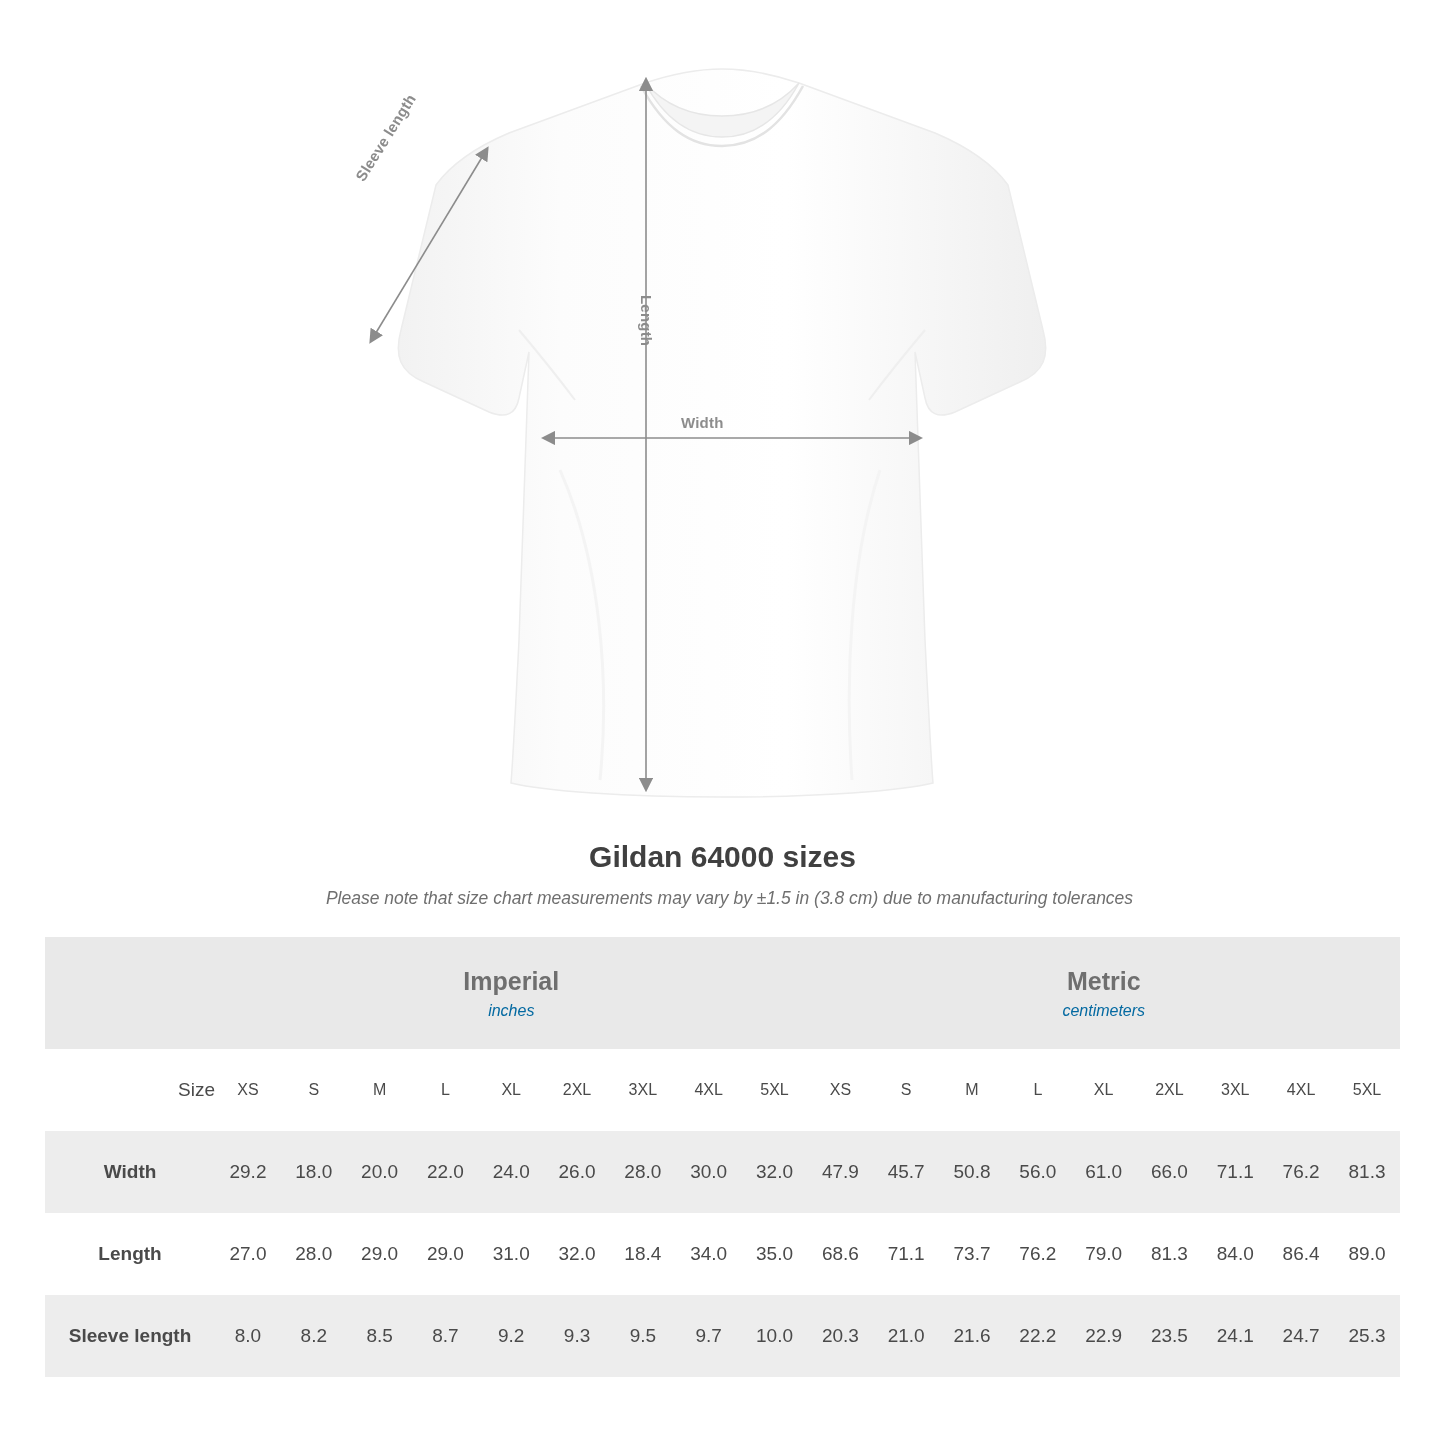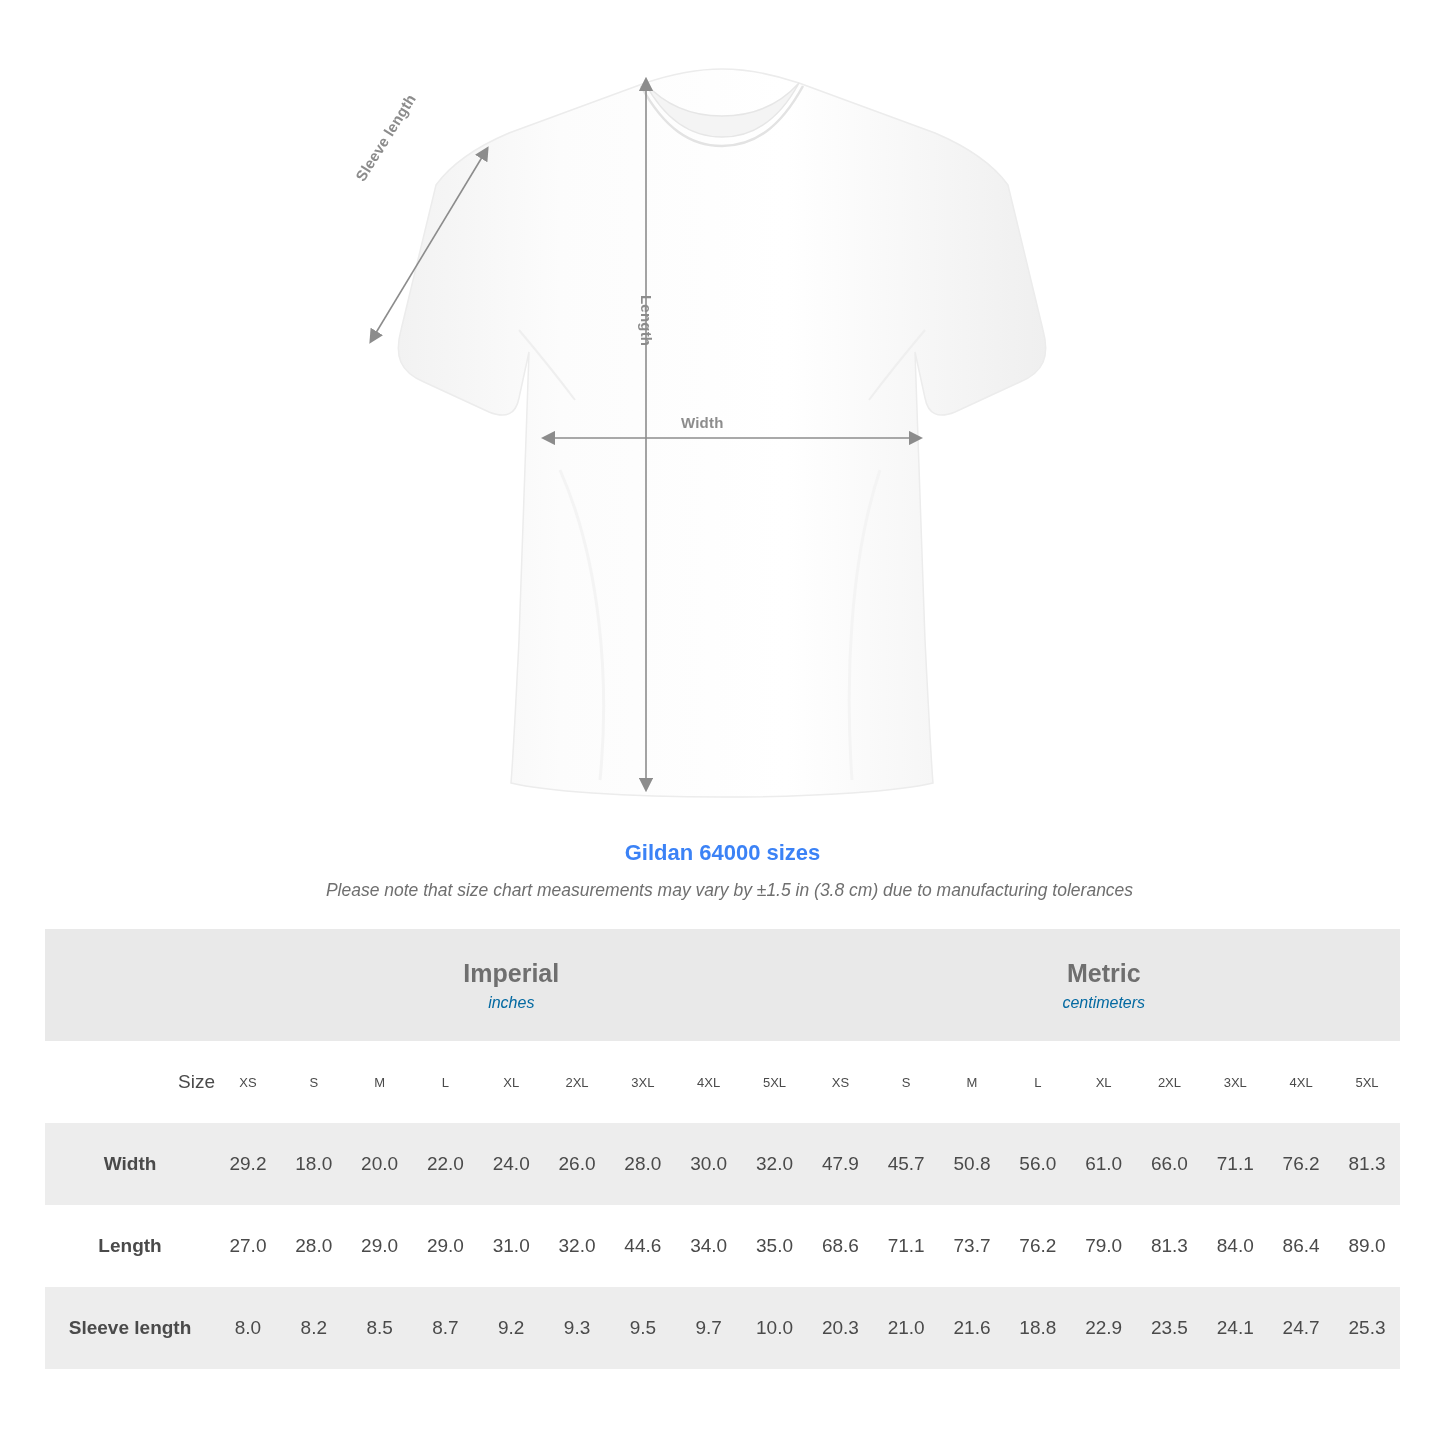--- a/index.html
+++ b/index.html
@@ -50,23 +50,23 @@
     left: 681px;
     top: 414px;
   }
 
   
   .title-block {
     text-align: center;
     margin-top: 10px;
   }
   .chart-title {
-    font-size: 22px;
-    font-weight: bold;
-    color: #3b82f6;
+    font-size: 30px;
+    font-weight: bold;
+    color: #404040;
     margin: 0 0 14px 0;
   }
   .chart-note {
     font-size: 17.5px;
     font-style: italic;
     color: #6f6f6f;
     margin: 0;
     padding-left: 14px;
   }
 
@@ -98,21 +98,21 @@
     line-height: 1.25;
   }
   .unit-sub {
     font-size: 16px;
     font-style: italic;
     color: #0369a1;
     margin-top: 4px;
   }
   .head-row td {
     height: 82px;
-    font-size: 13px;
+    font-size: 16px;
     font-weight: bold;
     color: #4a4a4a;
     background: #ffffff;
   }
   .head-row td.rowlabel {
     font-size: 19px;
     text-align: right;
   }
   .data-row td {
     height: 82px;
@@ -280,21 +280,21 @@
       </tr>
 
       <tr class="data-row row-plain">
         <td class="rowlabel">Length</td>
         <td>27.0</td>
         <td>28.0</td>
         <td>29.0</td>
         <td>29.0</td>
         <td>31.0</td>
         <td>32.0</td>
-        <td>44.6</td>
+        <td>18.4</td>
         <td>34.0</td>
         <td>35.0</td>
         <td>68.6</td>
         <td>71.1</td>
         <td>73.7</td>
         <td>76.2</td>
         <td>79.0</td>
         <td>81.3</td>
         <td>84.0</td>
         <td>86.4</td>
@@ -308,21 +308,21 @@
         <td>8.5</td>
         <td>8.7</td>
         <td>9.2</td>
         <td>9.3</td>
         <td>9.5</td>
         <td>9.7</td>
         <td>10.0</td>
         <td>20.3</td>
         <td>21.0</td>
         <td>21.6</td>
-        <td>18.8</td>
+        <td>22.2</td>
         <td>22.9</td>
         <td>23.5</td>
         <td>24.1</td>
         <td>24.7</td>
         <td>25.3</td>
       </tr>
     </tbody>
   </table>
 </div>
 

